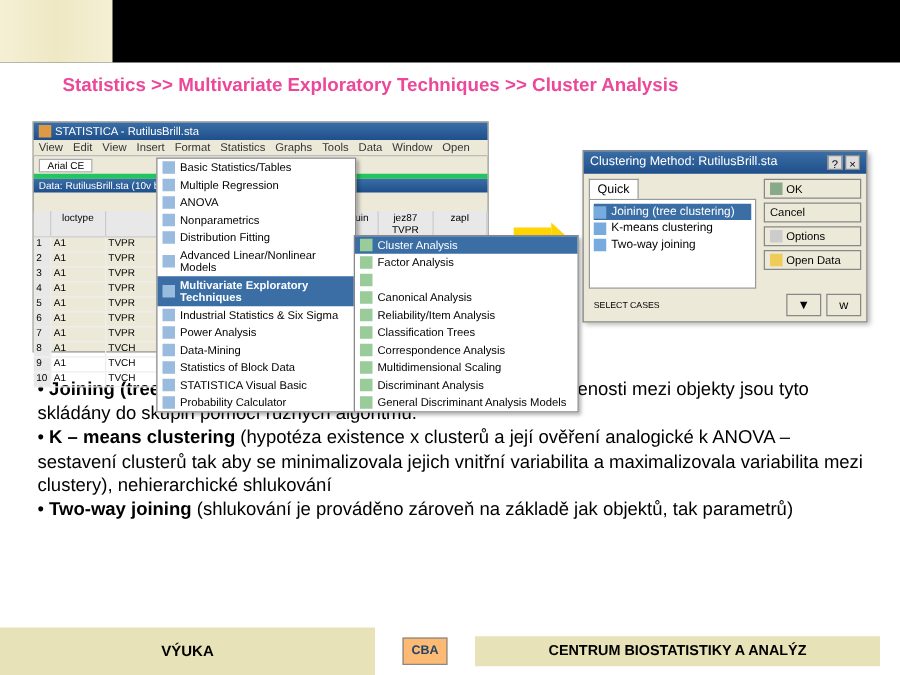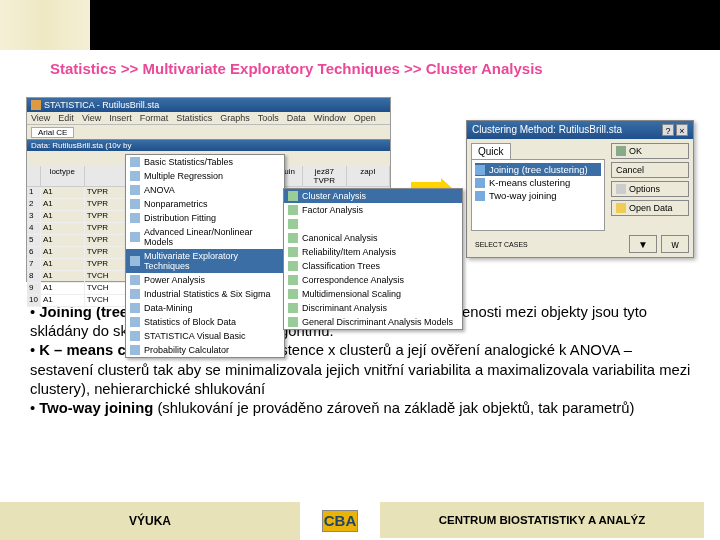--- a/index.html
+++ b/index.html
@@ -10,24 +10,24 @@
   .panel-area { display: flex; padding: 0 26px; gap: 20px; align-items: center; height: 200px; margin-bottom: 10px; }
   .statistica-panel { width: 378px; height: 185px; border: 1px solid #999; background: #ece9d8; font-size: 9px; position: relative; }
   .sp-title { background: linear-gradient(#3a6ea5,#1f4f8b); color: #fff; padding: 2px 4px; font-size: 9px; display: flex; align-items: center; gap: 3px; }
   .sp-title .icon { width: 10px; height: 10px; background: #d94; }
   .sp-menu { background: #ece9d8; padding: 1px 4px; border-bottom: 1px solid #bbb; font-size: 9px; color: #333; display: flex; gap: 8px; }
   .sp-grid-head { background: #e8e8e8; display: flex; border-bottom: 1px solid #ccc; font-size: 8px; margin-top: 15px; }
   .sp-grid-head span { flex: 1; border-right: 1px solid #ccc; padding: 1px 2px; text-align: center; }
   .sp-grid-rows { font-size: 8px; }
   .sp-grid-rows .r { display: flex; border-bottom: 1px solid #eee; }
   .sp-grid-rows .r span { flex: 1; border-right: 1px solid #eee; padding: 0 2px; height: 11px; overflow: hidden; }
-  .stats-dropdown { position: absolute; top: 28px; left: 98px; width: 160px; background: #fff; border: 1px solid #888; box-shadow: 2px 2px 3px rgba(0,0,0,.3); font-size: 9px; z-index: 5; margin-top: 28px; }
+  .stats-dropdown { position: absolute; top: 28px; left: 98px; width: 160px; background: #fff; border: 1px solid #888; box-shadow: 2px 2px 3px rgba(0,0,0,.3); font-size: 9px; z-index: 5; }
   .stats-dropdown .mi { padding: 2px 4px; display: flex; align-items: center; gap: 4px; }
   .stats-dropdown .mi .ic { width: 10px; height: 10px; background: #9bd; flex-shrink: 0; }
-  .stats-dropdown .mi.hl { background: #3a6ea5; color: #fff; }
+  .stats-dropdown .mi.hl { background: #3a6ea5; color: #fff; font-weight: bold; }
   .submenu { position: absolute; top: 90px; left: 256px; width: 180px; background: #fff; border: 1px solid #888; box-shadow: 2px 2px 3px rgba(0,0,0,.3); font-size: 9px; z-index: 6; }
   .submenu .mi { padding: 2px 4px; display: flex; align-items: flex-start; gap: 4px; }
   .submenu .mi .ic { width: 10px; height: 10px; background: #9c9; flex-shrink: 0; }
   .submenu .mi.hl { background: #3a6ea5; color: #fff; }
   .arrow { width: 36px; position: relative; }
   .arrow-shape { width: 30px; height: 14px; background: #ffd400; position: relative; }
   .arrow-shape::after { content: ''; position: absolute; right: -12px; top: -4px; border-left: 12px solid #ffd400; border-top: 11px solid transparent; border-bottom: 11px solid transparent; }
   .cluster-dialog { width: 236px; border: 1px solid #888; background: #ece9d8; font-size: 10px; box-shadow: 2px 2px 4px rgba(0,0,0,.3); }
   .cd-title { background: linear-gradient(#3a6ea5,#1f4f8b); color: #fff; padding: 3px 5px; font-size: 10px; display: flex; justify-content: space-between; }
   .cd-title .tbtns { display: flex; gap: 2px; }
@@ -39,25 +39,25 @@
   .cd-list .li { display: flex; align-items: center; gap: 4px; padding: 1px 0; font-size: 9.5px; }
   .cd-list .li.sel { background: #3a6ea5; color: #fff; }
   .cd-list .li .lic { width: 10px; height: 10px; background: #7ad; flex-shrink: 0; }
   .cd-right { width: 78px; display: flex; flex-direction: column; gap: 3px; }
   .cd-btn { border: 1px solid #888; background: #ece9d8; padding: 2px 4px; display: flex; gap: 3px; font-size: 9px; }
   .cd-btn .bic { width: 10px; height: 10px; background: #8a8; flex-shrink: 0; }
   .cd-footer { display:flex; justify-content:flex-end; gap:4px; padding: 0 4px 4px; }
   .cd-fbtn { width: 28px; height:18px; border:1px solid #888; background:#ece9d8; display:flex; align-items:center; justify-content:center; }
   .bullets { padding: 4px 24px 4px 30px; font-size: 14.8px; line-height: 1.30; color: #000; }
   .bullets b { font-weight: bold; }
-  .footer { position: absolute; bottom: 0; left: 0; right: 16px; height: 38px; display: flex; }
+  .footer { position: absolute; bottom: 0; left: 0; right: 16px; height: 38px; display: flex; align-items: center; }
   .footer-left { width: 300px; height: 38px; background: #e8e2b8; display: flex; align-items: center; justify-content: center; font-weight: bold; font-size: 12px; }
   .footer-mid { width: 80px; display:flex; align-items:center; justify-content:center; }
-  .footer-right { flex: 1; height: 36px; background: #e8e2b8; display: flex; align-items: center; justify-content: center; font-weight: bold; font-size: 11.5px; }
-  .logo { width: 36px; height: 22px; border:1px solid #888; background:#eab308; font-size:15px; text-align:center; line-height:20px; font-weight:bold; color:#246; }
+  .footer-right { flex: 1; height: 24px; background: #e8e2b8; display: flex; align-items: center; justify-content: center; font-weight: bold; font-size: 11.5px; }
+  .logo { width: 36px; height: 22px; border:1px solid #888; background:#fdba74; font-size:10px; text-align:center; line-height:20px; font-weight:bold; color:#246; }
 </style>
 </head>
 <body>
 
 <div class="top-bar">
   <div class="top-left-accent"></div>
 </div>
 
 <div class="breadcrumb">Statistics &gt;&gt; Multivariate Exploratory Techniques &gt;&gt; Cluster Analysis</div>
 
@@ -74,21 +74,21 @@
         <span>View</span>
         <span>Insert</span>
         <span>Format</span>
         <span>Statistics</span>
         <span>Graphs</span>
         <span>Tools</span>
         <span>Data</span>
         <span>Window</span>
         <span>Open</span>
     </div>
-    <div style="padding:2px 4px;border-bottom:1px solid #22c55e;">
+    <div style="padding:2px 4px;border-bottom:4px solid #22c55e;">
       <span style="background:#fff;border:1px solid #aaa;padding:0 6px;font-size:8px;">Arial CE</span>
     </div>
     <div style="background:linear-gradient(#3a6ea5,#1f4f8b);color:#fff;padding:1px 4px;font-size:8px;">Data: RutilusBrill.sta (10v by</div>
     <div class="sp-grid-head">
       <span style="flex:0 0 14px"></span>
         <span>loctype</span>
         <span></span>
         <span></span>
         <span></span>
         <span>BH2</span>
@@ -233,25 +233,25 @@
         <div class="mi">
           <span class="ic"></span>
           <span>Advanced Linear/Nonlinear Models</span>
         </div>
         <div class="mi hl">
           <span class="ic"></span>
           <span>Multivariate Exploratory Techniques</span>
         </div>
         <div class="mi">
           <span class="ic"></span>
+          <span>Industrial Statistics &amp; Six Sigma</span>
+        </div>
+        <div class="mi">
+          <span class="ic"></span>
           <span>Power Analysis</span>
-        </div>
-        <div class="mi">
-          <span class="ic"></span>
-          <span>Industrial Statistics &amp; Six Sigma</span>
         </div>
         <div class="mi">
           <span class="ic"></span>
           <span>Data-Mining</span>
         </div>
         <div class="mi">
           <span class="ic"></span>
           <span>Statistics of Block Data</span>
         </div>
         <div class="mi">

